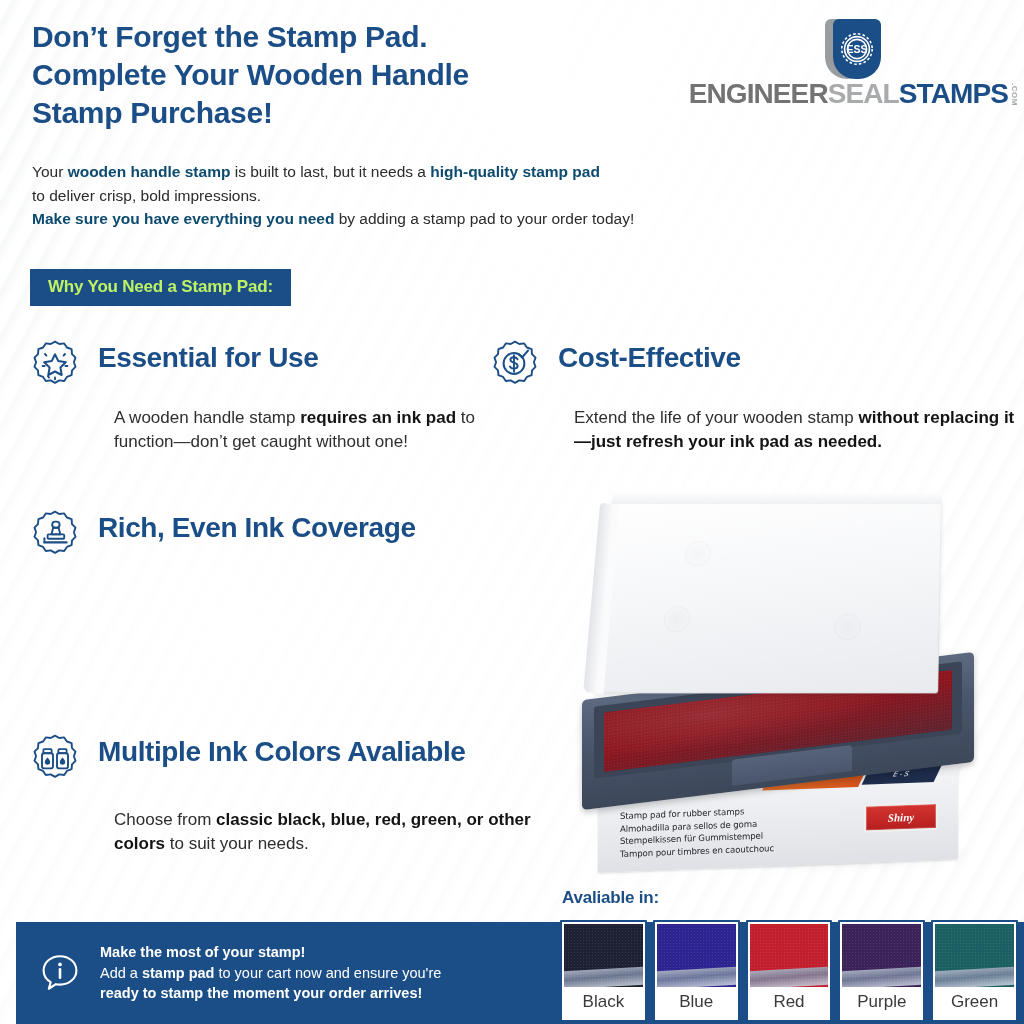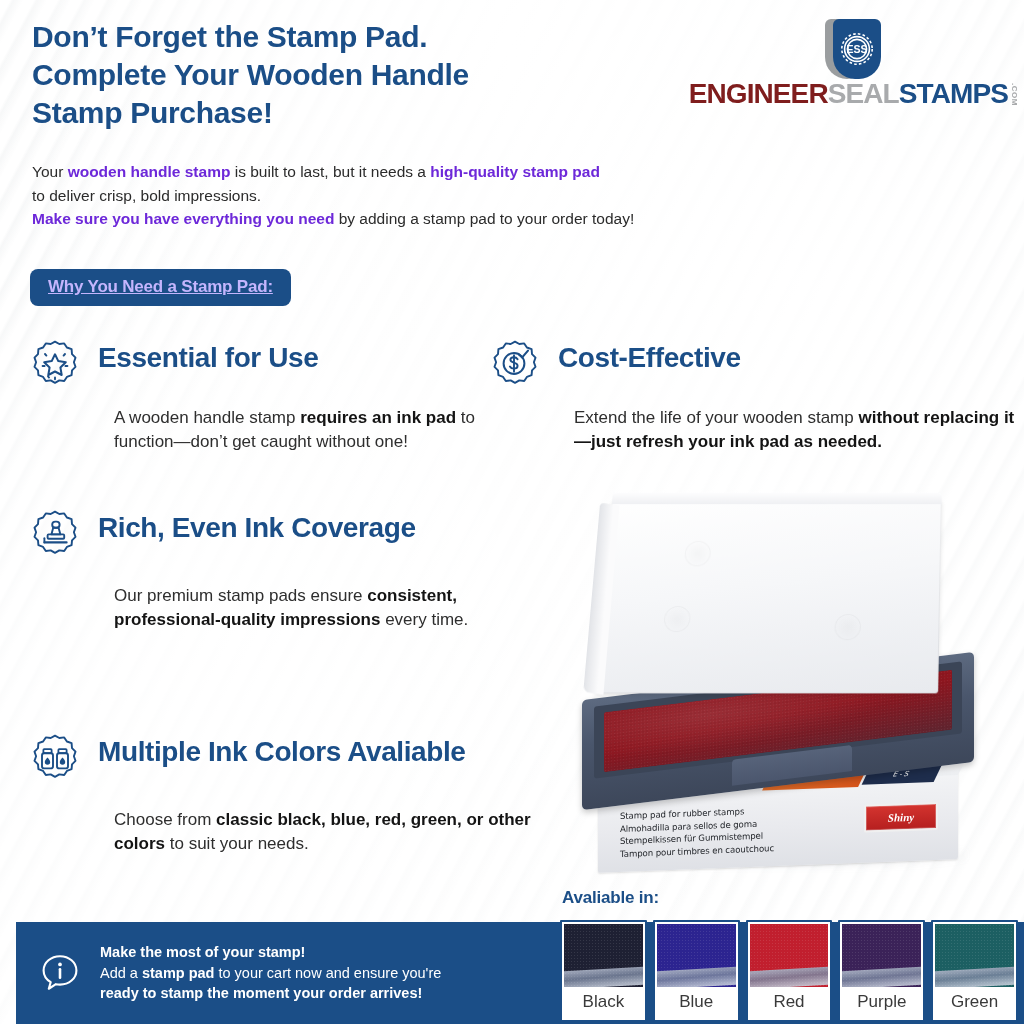--- a/index.html
+++ b/index.html
@@ -50,42 +50,42 @@
     position: absolute; left: 4px; top: 1px; width: 44px; height: 60px;
     background: #9a9d9f; border-radius: 6px 6px 22px 22px;
   }
   .logo-shield .sh-front {
     position: absolute; left: 12px; top: 1px; width: 48px; height: 60px;
     background: #1b4e87; border-radius: 6px 6px 22px 22px;
     display: flex; align-items: center; justify-content: center;
   }
   .logo-text { display: flex; align-items: center; margin-left: 2px; }
   .logo-word { font-size: 28px; font-weight: 700; letter-spacing: -0.9px; line-height: 1; }
-  .lw-eng { color: #7f1d1d; }
+  .lw-eng { color: #737373; }
   .lw-seal { color: #a8aaac; }
   .lw-stamps { color: #1b4e87; }
   .logo-dotcom {
     writing-mode: vertical-rl; font-size: 8px; font-weight: 700;
     color: #a8aaac; letter-spacing: 0.5px; margin-left: 2px; line-height: 1;
   }
 
   
   .intro {
     position: absolute; left: 32px; top: 160px; width: 870px;
     font-size: 15.5px; line-height: 1.52; color: #2b2b2b;
   }
   .intro .l { display: block; }
-  .intro b { font-weight: 700; color: #6d28d9; }
+  .intro b { font-weight: 700; color: #0c4a6e; }
 
   
   .why-pill {
     position: absolute; left: 30px; top: 269px;
-    background: #1b4e87; color: #c4b5fd;
-    padding: 8px 18px 9px 18px; border-radius: 8px;
-    font-size: 17px; font-weight: 700; letter-spacing: -0.2px; text-decoration: underline;
+    background: #1b4e87; color: #bef264;
+    padding: 8px 18px 9px 18px; border-radius: 0;
+    font-size: 17px; font-weight: 700; letter-spacing: -0.2px;
   }
 
   
   .feat { position: absolute; }
   .feat-head { display: flex; align-items: flex-start; gap: 14px; }
   .feat-ico { flex: 0 0 auto; width: 58px; height: 58px; margin-top: 2px; }
   .feat-title {
     color: #1b4e87; font-size: 28px; font-weight: 700;
     line-height: 1.12; letter-spacing: -0.4px; padding-top: 6px;
   }
@@ -366,23 +366,20 @@
           <path d="M29 3.6 33.3 6 38.2 5.4 40.9 9.5 45.6 11.2 46 16.1 49.5 19.6 47.9 24.2 49.5 28.8 46 32.3 45.6 37.2 40.9 38.9 38.2 43 33.3 42.4 29 44.8 24.7 42.4 19.8 43 17.1 38.9 12.4 37.2 12 32.3 8.5 28.8 10.1 24.2 8.5 19.6 12 16.1 12.4 11.2 17.1 9.5 19.8 5.4 24.7 6 Z" fill="none" stroke="#1b4e87" stroke-width="1.9" stroke-linejoin="round"></path>
           <rect x="26.2" y="13.6" width="7.4" height="6.2" rx="3.1" fill="none" stroke="#1b4e87" stroke-width="1.9"></rect>
           <path d="M27.2 19.8 25.4 26.4 34.4 26.4 32.6 19.8 Z" fill="none" stroke="#1b4e87" stroke-width="1.9" stroke-linejoin="round"></path>
           <rect x="21.6" y="26.4" width="16.6" height="4.4" rx="1" fill="none" stroke="#1b4e87" stroke-width="1.9"></rect>
           <line x1="18.4" y1="34.4" x2="40.6" y2="34.4" stroke="#1b4e87" stroke-width="2.1" stroke-linecap="round"></line>
           <line x1="18.4" y1="34.4" x2="18.4" y2="30.2" stroke="#1b4e87" stroke-width="1.9" stroke-linecap="round"></line>
         </svg>
       </div>
       <div class="feat-title">Rich, Even Ink Coverage</div>
     </div>
-    <div class="feat-body">
-      <span>Our premium stamp pads ensure </span><b>consistent, professional-quality impressions</b><span> every time.</span>
-    </div>
   </div>
 
   <div class="feat" id="feat-colors">
     <div class="feat-head">
       <div class="feat-ico">
         <svg width="58" height="58" viewBox="0 0 58 58">
           <path d="M29 3.6 33.3 6 38.2 5.4 40.9 9.5 45.6 11.2 46 16.1 49.5 19.6 47.9 24.2 49.5 28.8 46 32.3 45.6 37.2 40.9 38.9 38.2 43 33.3 42.4 29 44.8 24.7 42.4 19.8 43 17.1 38.9 12.4 37.2 12 32.3 8.5 28.8 10.1 24.2 8.5 19.6 12 16.1 12.4 11.2 17.1 9.5 19.8 5.4 24.7 6 Z" fill="none" stroke="#1b4e87" stroke-width="1.9" stroke-linejoin="round"></path>
           <rect x="17.4" y="17.2" width="8.2" height="4" rx="0.8" fill="none" stroke="#1b4e87" stroke-width="1.8"></rect>
           <rect x="16" y="21.2" width="11" height="15.2" rx="2.2" fill="none" stroke="#1b4e87" stroke-width="1.9"></rect>
           <path d="M21.5 25.6c1.7 2 2.7 3.2 2.7 4.5a2.7 2.7 0 0 1-5.4 0c0-1.3 1-2.5 2.7-4.5Z" fill="#1b4e87"></path>

